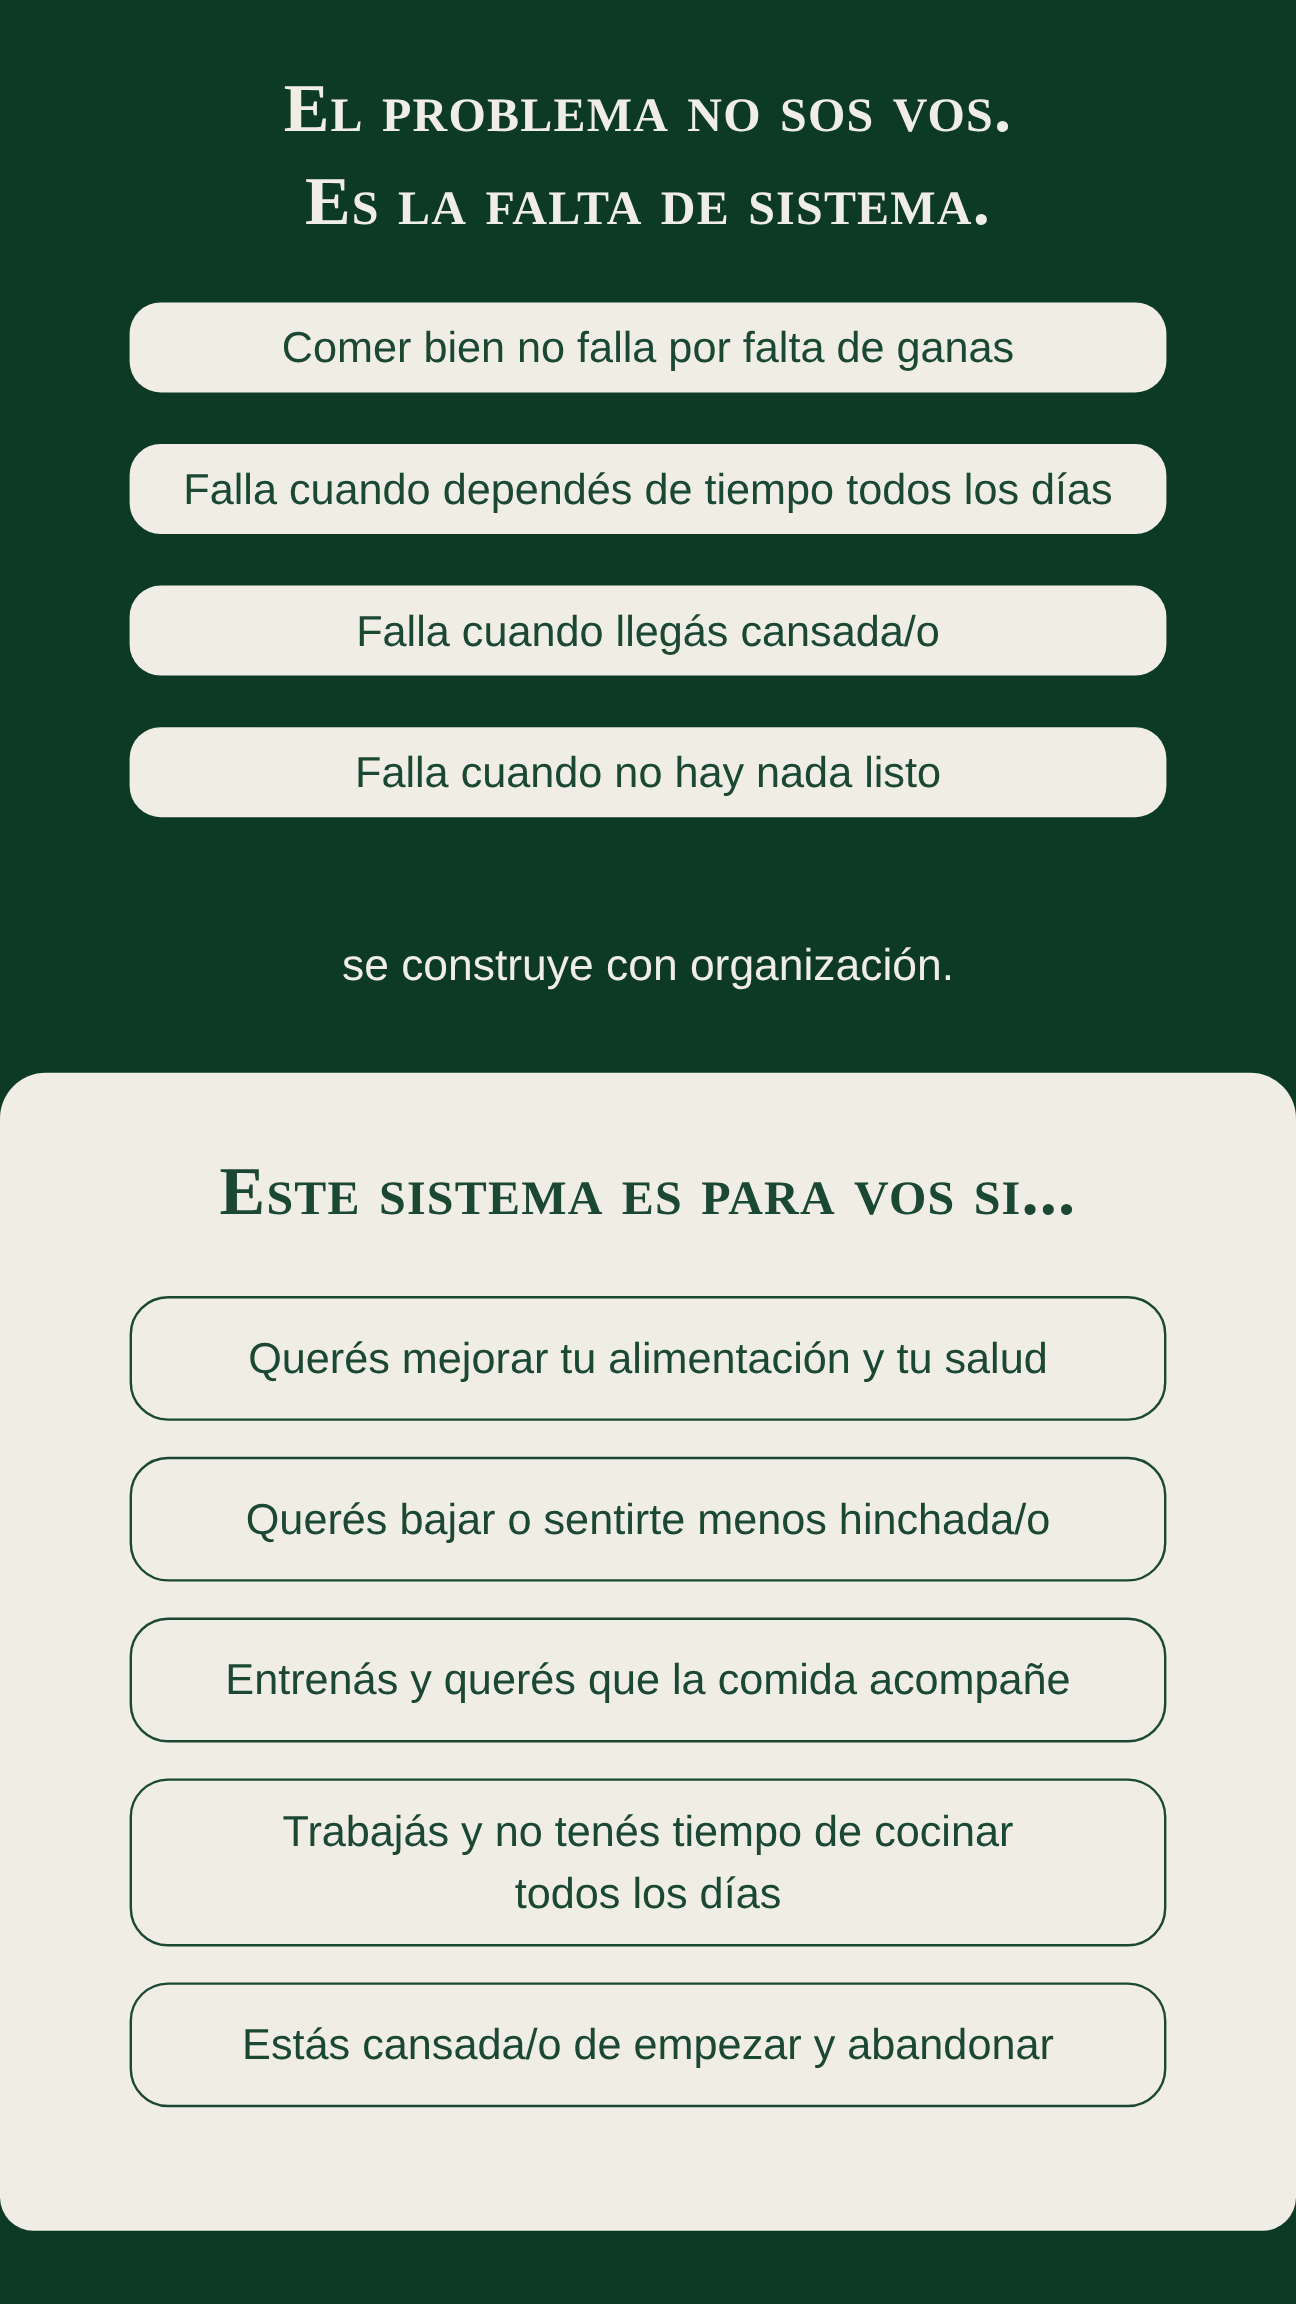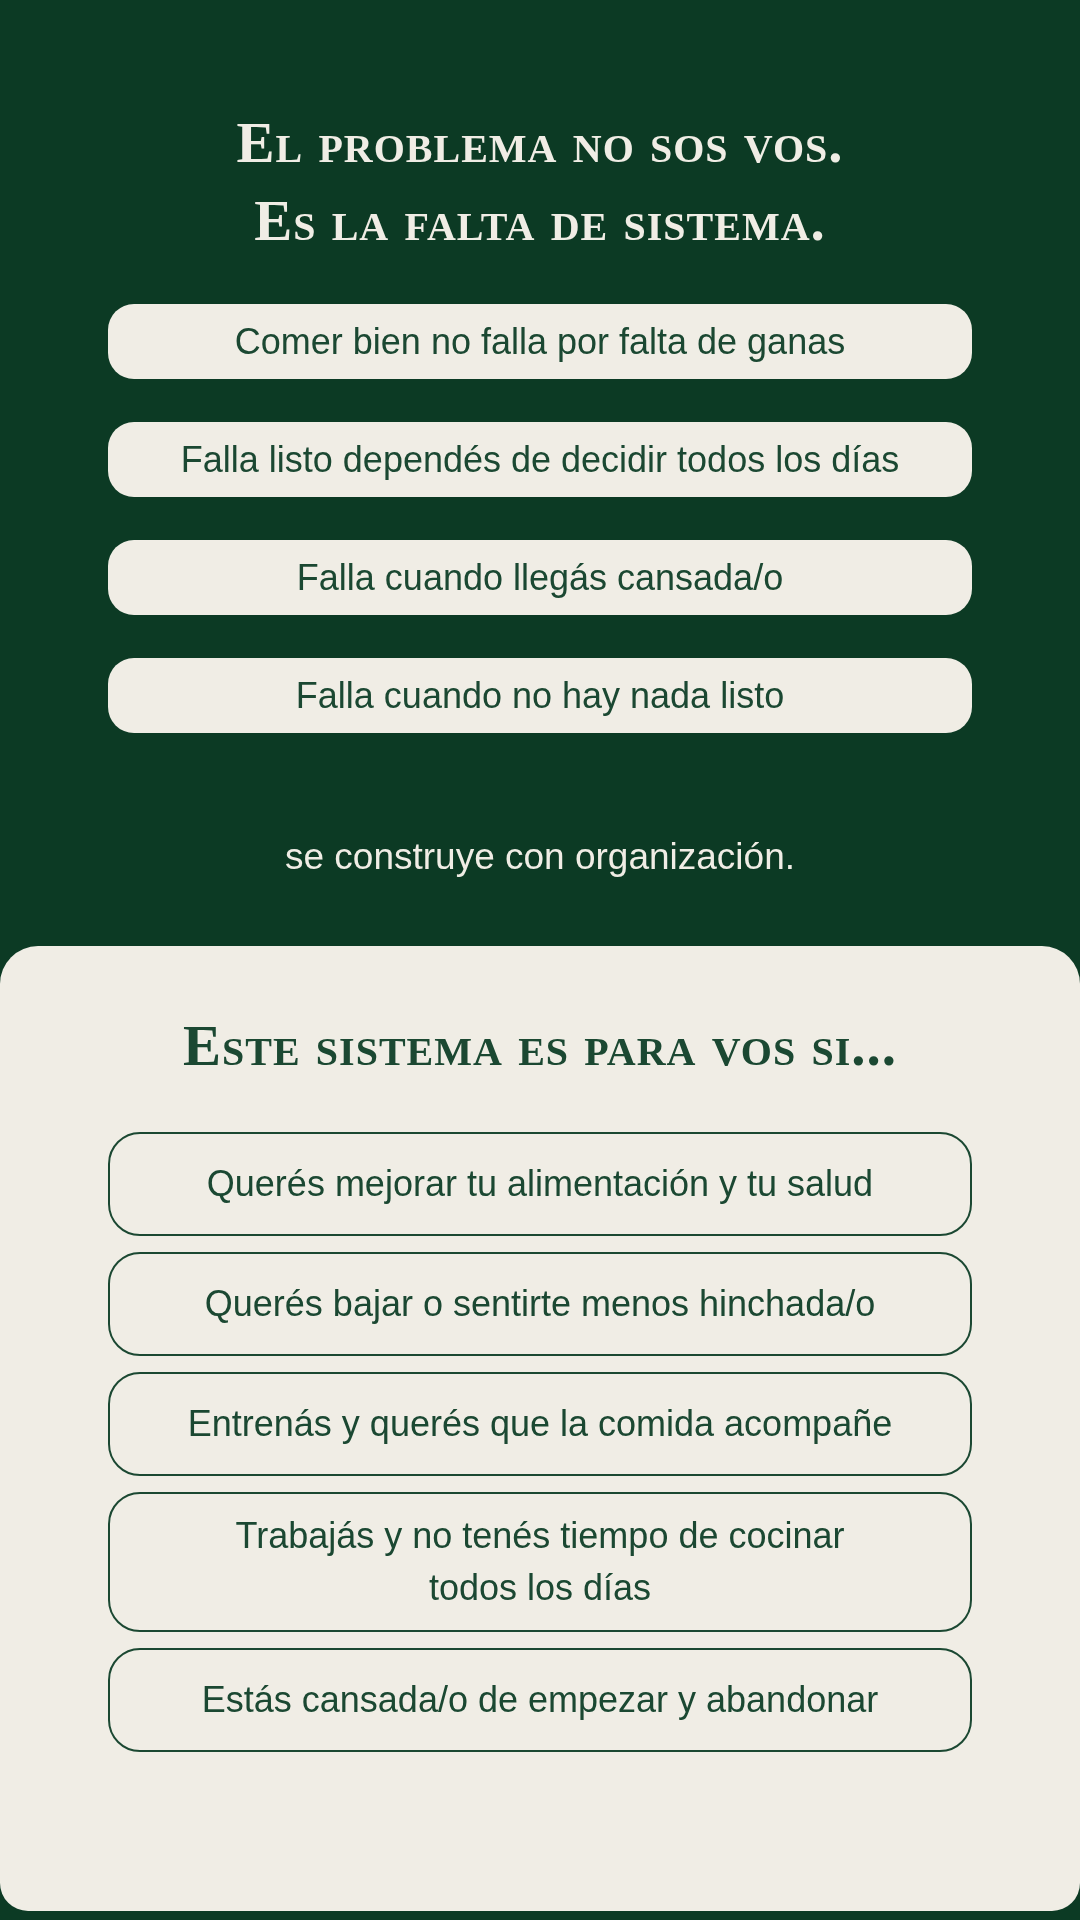--- a/index.html
+++ b/index.html
@@ -16,21 +16,21 @@
   .canvas {
     position: relative;
     width: 1080px;
     height: 1920px;
     background: #0c3a24;
   }
 
   
   .top-section {
     text-align: center;
-    padding-top: 104px;
+    padding-top: 52px;
   }
   .main-heading {
     margin: 0;
     font-family: "Liberation Serif", "DejaVu Serif", serif;
     font-variant: small-caps;
     font-weight: 700;
     font-size: 57px;
     line-height: 78px;
     letter-spacing: 1px;
     color: #f0ede5;
@@ -81,21 +81,21 @@
     font-size: 57px;
     line-height: 84px;
     letter-spacing: 1px;
     color: #1b4832;
   }
   .outline-stack {
     width: 864px;
     margin: 44px auto 0 auto;
     display: flex;
     flex-direction: column;
-    gap: 16px;
+    gap: 30px;
   }
   .outline-pill {
     box-sizing: border-box;
     min-height: 104px;
     background: transparent;
     border: 2.5px solid #1b4832;
     border-radius: 32px;
     display: flex;
     flex-direction: column;
     align-items: center;
@@ -118,21 +118,21 @@
     <h1 class="main-heading">
       <span>El problema no sos vos.</span><br>
       <span>Es la falta de sistema.</span>
     </h1>
 
     <div class="pill-stack">
       <div class="solid-pill">
         <span>Comer bien no falla por falta de ganas</span>
       </div>
       <div class="solid-pill">
-        <span>Falla listo dependés de decidir todos los días</span>
+        <span>Falla cuando dependés de tiempo todos los días</span>
       </div>
       <div class="solid-pill">
         <span>Falla cuando llegás cansada/o</span>
       </div>
       <div class="solid-pill">
         <span>Falla cuando no hay nada listo</span>
       </div>
     </div>
 
     <div class="top-paragraph">

